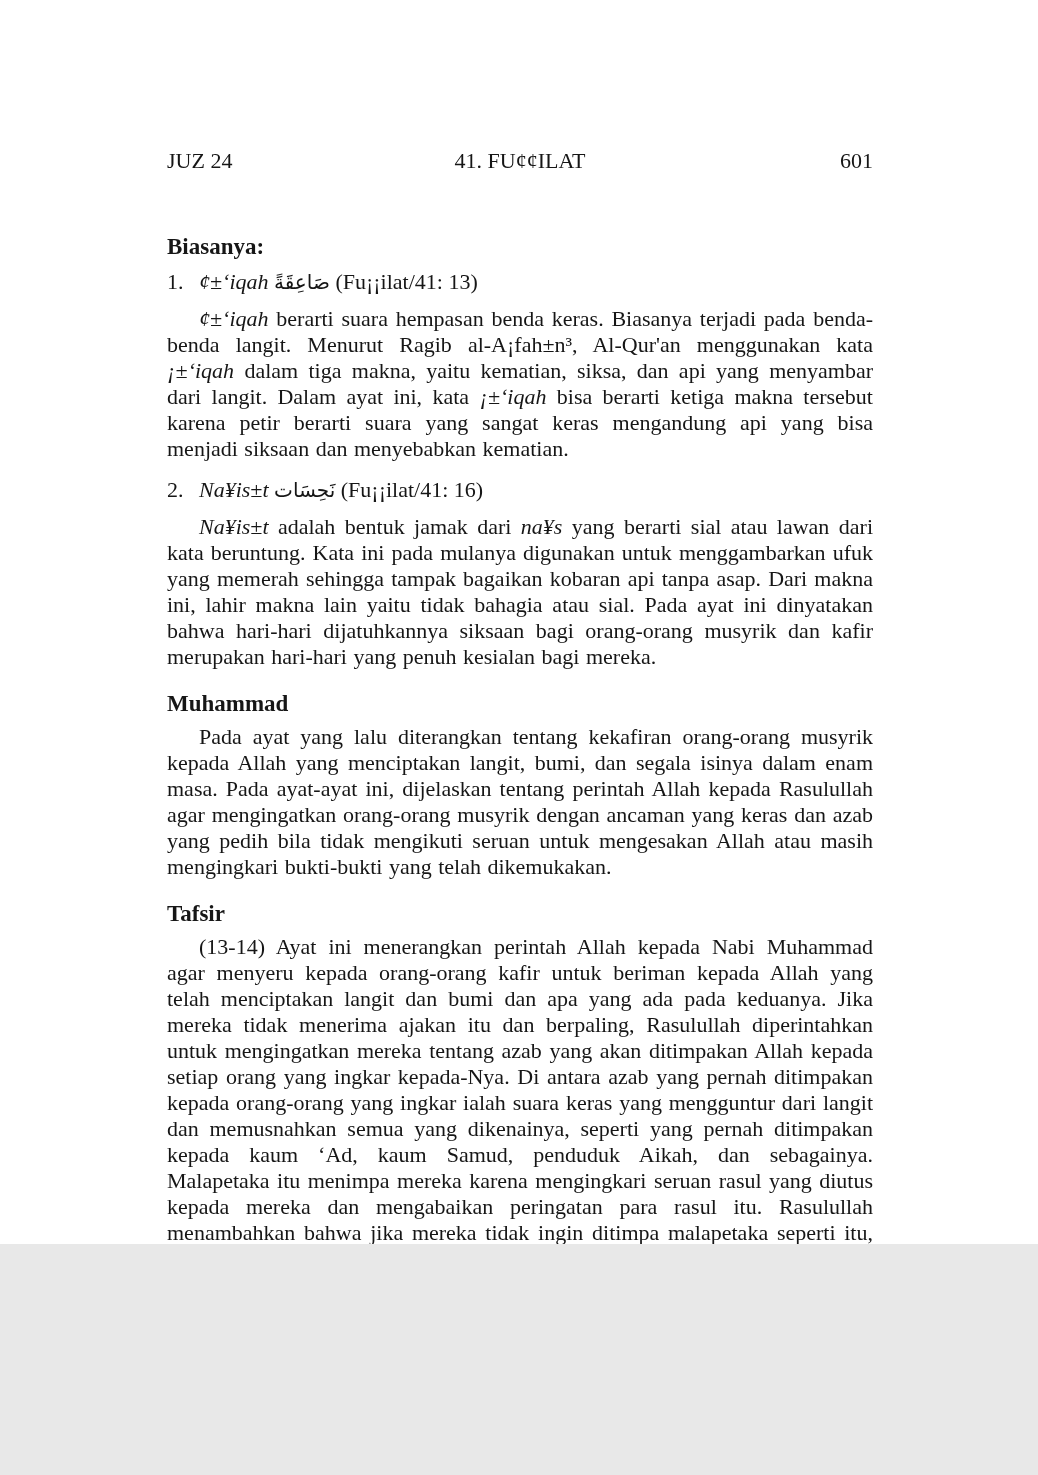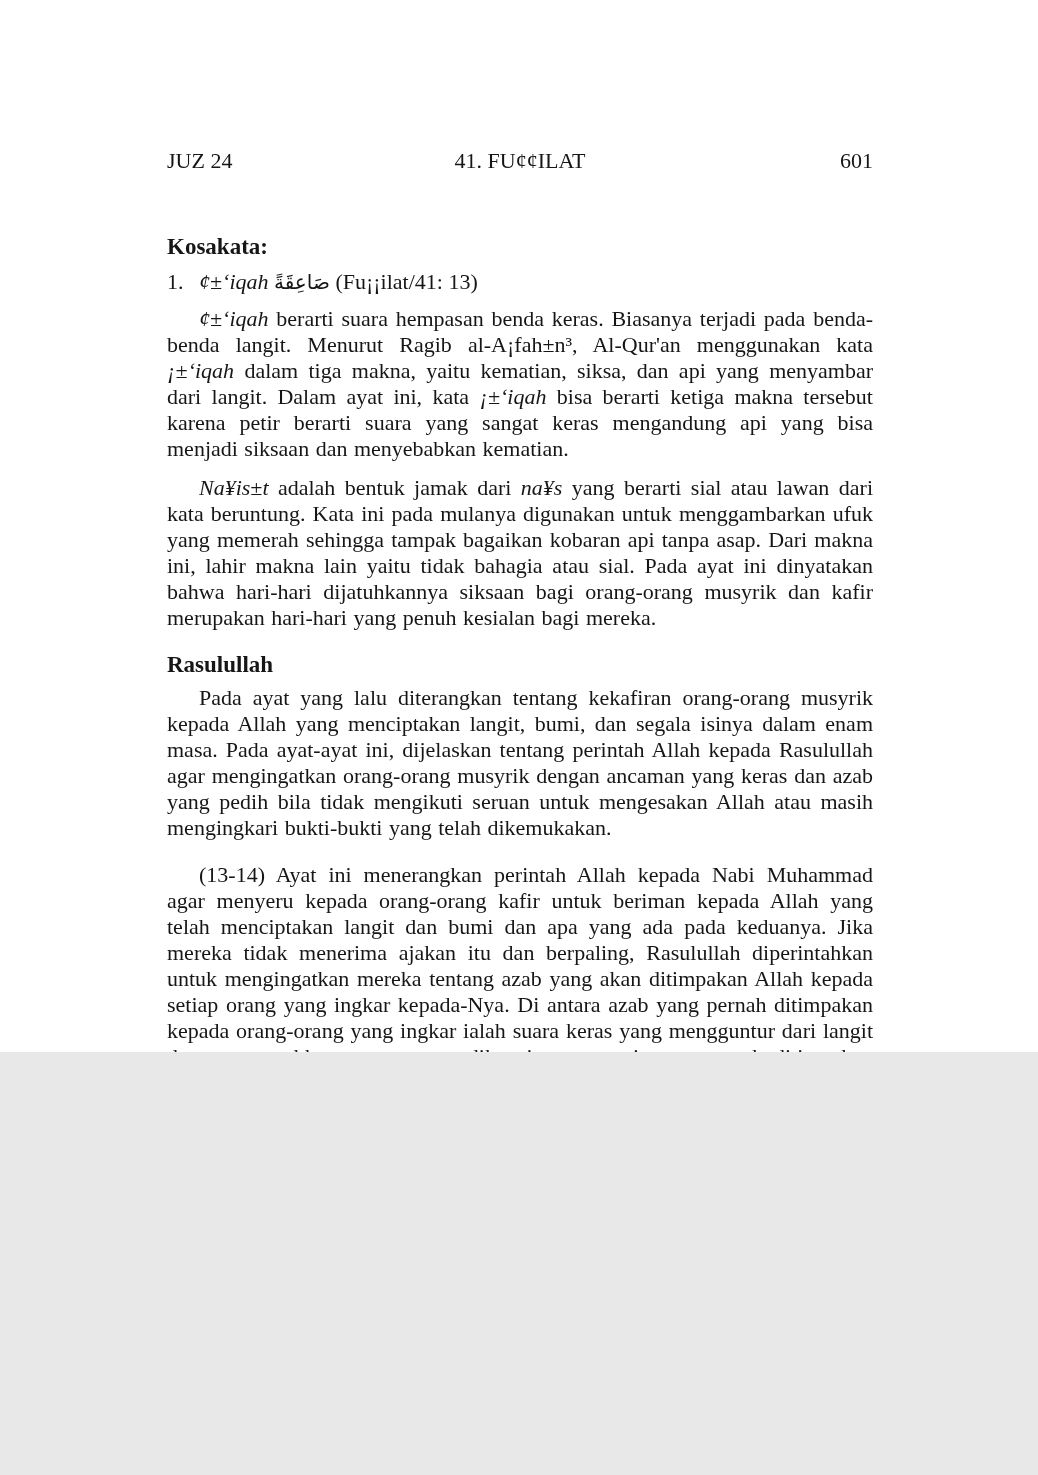--- a/index.html
+++ b/index.html
@@ -3,21 +3,21 @@
 <meta charset="utf-8">
 <style>
   html, body {
     margin: 0;
     padding: 0;
     background: #e8e8e8;
   }
   .page {
     position: relative;
     width: 1038px;
-    height: 1052px;
+    height: 1244px;
     box-sizing: border-box;
     background: #ffffff;
     color: #161616;
     font-family: "Liberation Serif", serif;
     font-size: 22px;
     line-height: 26px;
     padding: 148px 165px 0 167px;
     overflow: hidden;
   }
   .page-header {
@@ -68,36 +68,42 @@
 
 <div class="page">
 
   <header class="page-header">
     <span class="left">JUZ 24</span>
     <span class="mid">41. FU¢¢ILAT</span>
     <span class="right">601</span>
   </header>
 
   <section class="section">
-    <h2 class="section-heading">Kosakata:</h2>
+    <h2 class="section-heading">Biasanya:</h2>
 
     <div class="vocab-item">
       <span class="num">1.</span><span class="it">¢±‘iqah</span>
       <span class="ar">صَاعِقَةً</span>
       <span>(Fu¡¡ilat/41: 13)</span>
     </div>
 
     <p class="body"><span class="it">¢±‘iqah</span><span> berarti suara hempasan benda keras. Biasanya terjadi pada benda-benda langit. Menurut Ragib al-A¡fah±n³, Al-Qur'an menggunakan kata </span><span class="it">¡±‘iqah</span><span> dalam tiga makna, yaitu kematian, siksa, dan api yang menyambar dari langit. Dalam ayat ini, kata </span><span class="it">¡±‘iqah</span><span> bisa berarti ketiga makna tersebut karena petir berarti suara yang sangat keras mengandung api yang bisa menjadi siksaan dan menyebabkan kematian.</span></p>
 
+    <div class="vocab-item" style="margin-top:12px;">
+      <span class="num">2.</span><span class="it">Na¥is±t</span>
+      <span class="ar">نَحِسَات</span>
+      <span>(Fu¡¡ilat/41: 16)</span>
+    </div>
 
     <p class="body"><span class="it">Na¥is±t</span><span> adalah bentuk jamak dari </span><span class="it">na¥s</span><span> yang berarti sial atau lawan dari kata beruntung. Kata ini pada mulanya digunakan untuk menggambarkan ufuk yang memerah sehingga tampak bagaikan kobaran api tanpa asap. Dari makna ini, lahir makna lain yaitu tidak bahagia atau sial. Pada ayat ini dinyatakan bahwa hari-hari dijatuhkannya siksaan bagi orang-orang musyrik dan kafir merupakan hari-hari yang penuh kesialan bagi mereka.</span></p>
   </section>
 
   <section class="section spaced">
-    <h2 class="section-heading">Rasulullah</h2>
+    <h2 class="section-heading">Muhammad</h2>
     <p class="body">Pada ayat yang lalu diterangkan tentang kekafiran orang-orang musyrik kepada Allah yang menciptakan langit, bumi, dan segala isinya dalam enam masa. Pada ayat-ayat ini, dijelaskan tentang perintah Allah kepada Rasulullah agar mengingatkan orang-orang musyrik dengan ancaman yang keras dan azab yang pedih bila tidak mengikuti seruan untuk mengesakan Allah atau masih mengingkari bukti-bukti yang telah dikemukakan.</p>
   </section>
 
   <section class="section spaced">
+    <h2 class="section-heading">Tafsir</h2>
     <p class="body flush">(13-14) Ayat ini menerangkan perintah Allah kepada Nabi Muhammad agar menyeru kepada orang-orang kafir untuk beriman kepada Allah yang telah menciptakan langit dan bumi dan apa yang ada pada keduanya. Jika mereka tidak menerima ajakan itu dan berpaling, Rasulullah diperintahkan untuk mengingatkan mereka tentang azab yang akan ditimpakan Allah kepada setiap orang yang ingkar kepada-Nya. Di antara azab yang pernah ditimpakan kepada orang-orang yang ingkar ialah suara keras yang mengguntur dari langit dan memusnahkan semua yang dikenainya, seperti yang pernah ditimpakan kepada kaum ‘Ad, kaum Samud, penduduk Aikah, dan sebagainya. Malapetaka itu menimpa mereka karena mengingkari seruan rasul yang diutus kepada mereka dan mengabaikan peringatan para rasul itu. Rasulullah menambahkan bahwa jika mereka tidak ingin ditimpa malapetaka seperti itu, maka ikutilah seruan yang disampaikannya dan agar hanya menyembah Allah, Tuhan Yang Maha Esa, tidak mempersekutukan-Nya dengan sesuatu apa pun.</p>
   </section>
 
 </div>
 
 </body></html>

